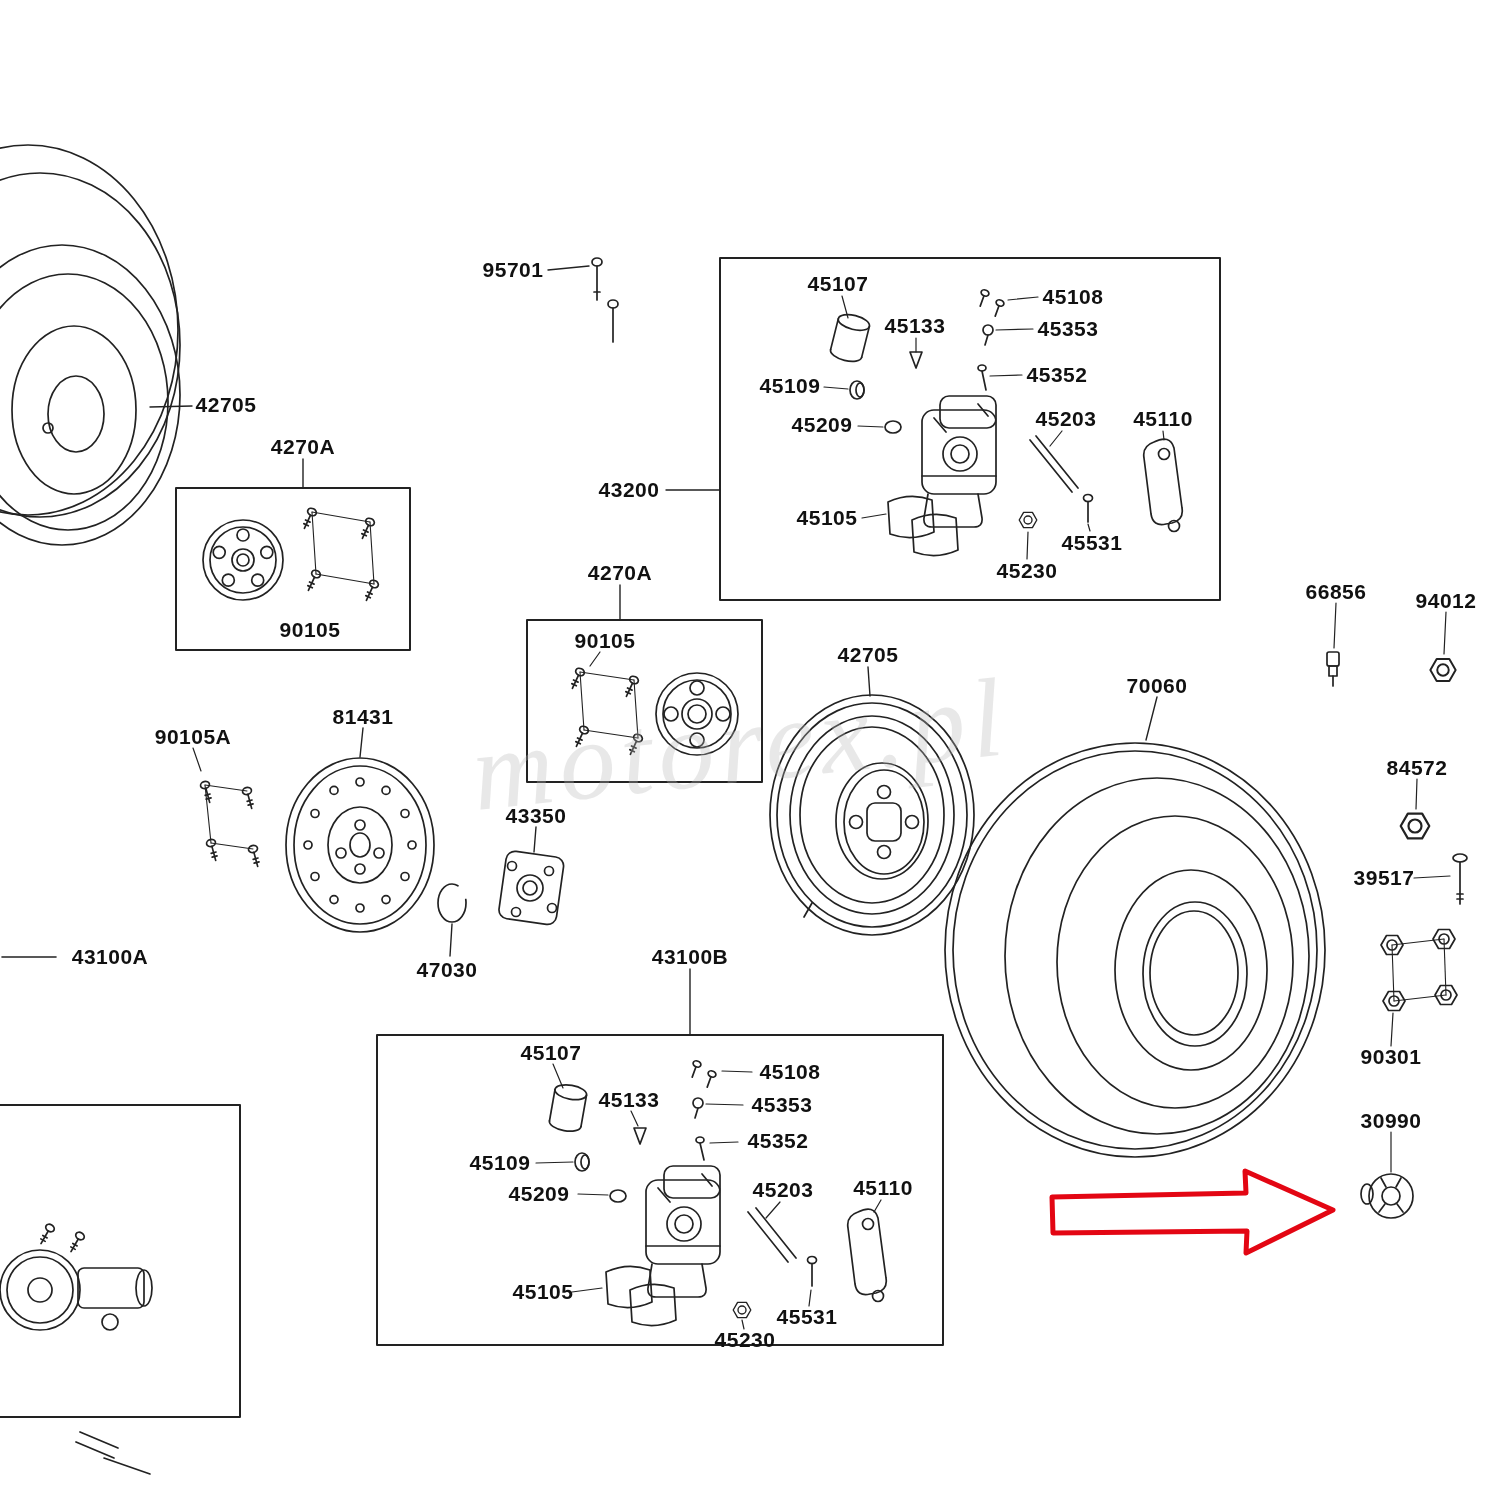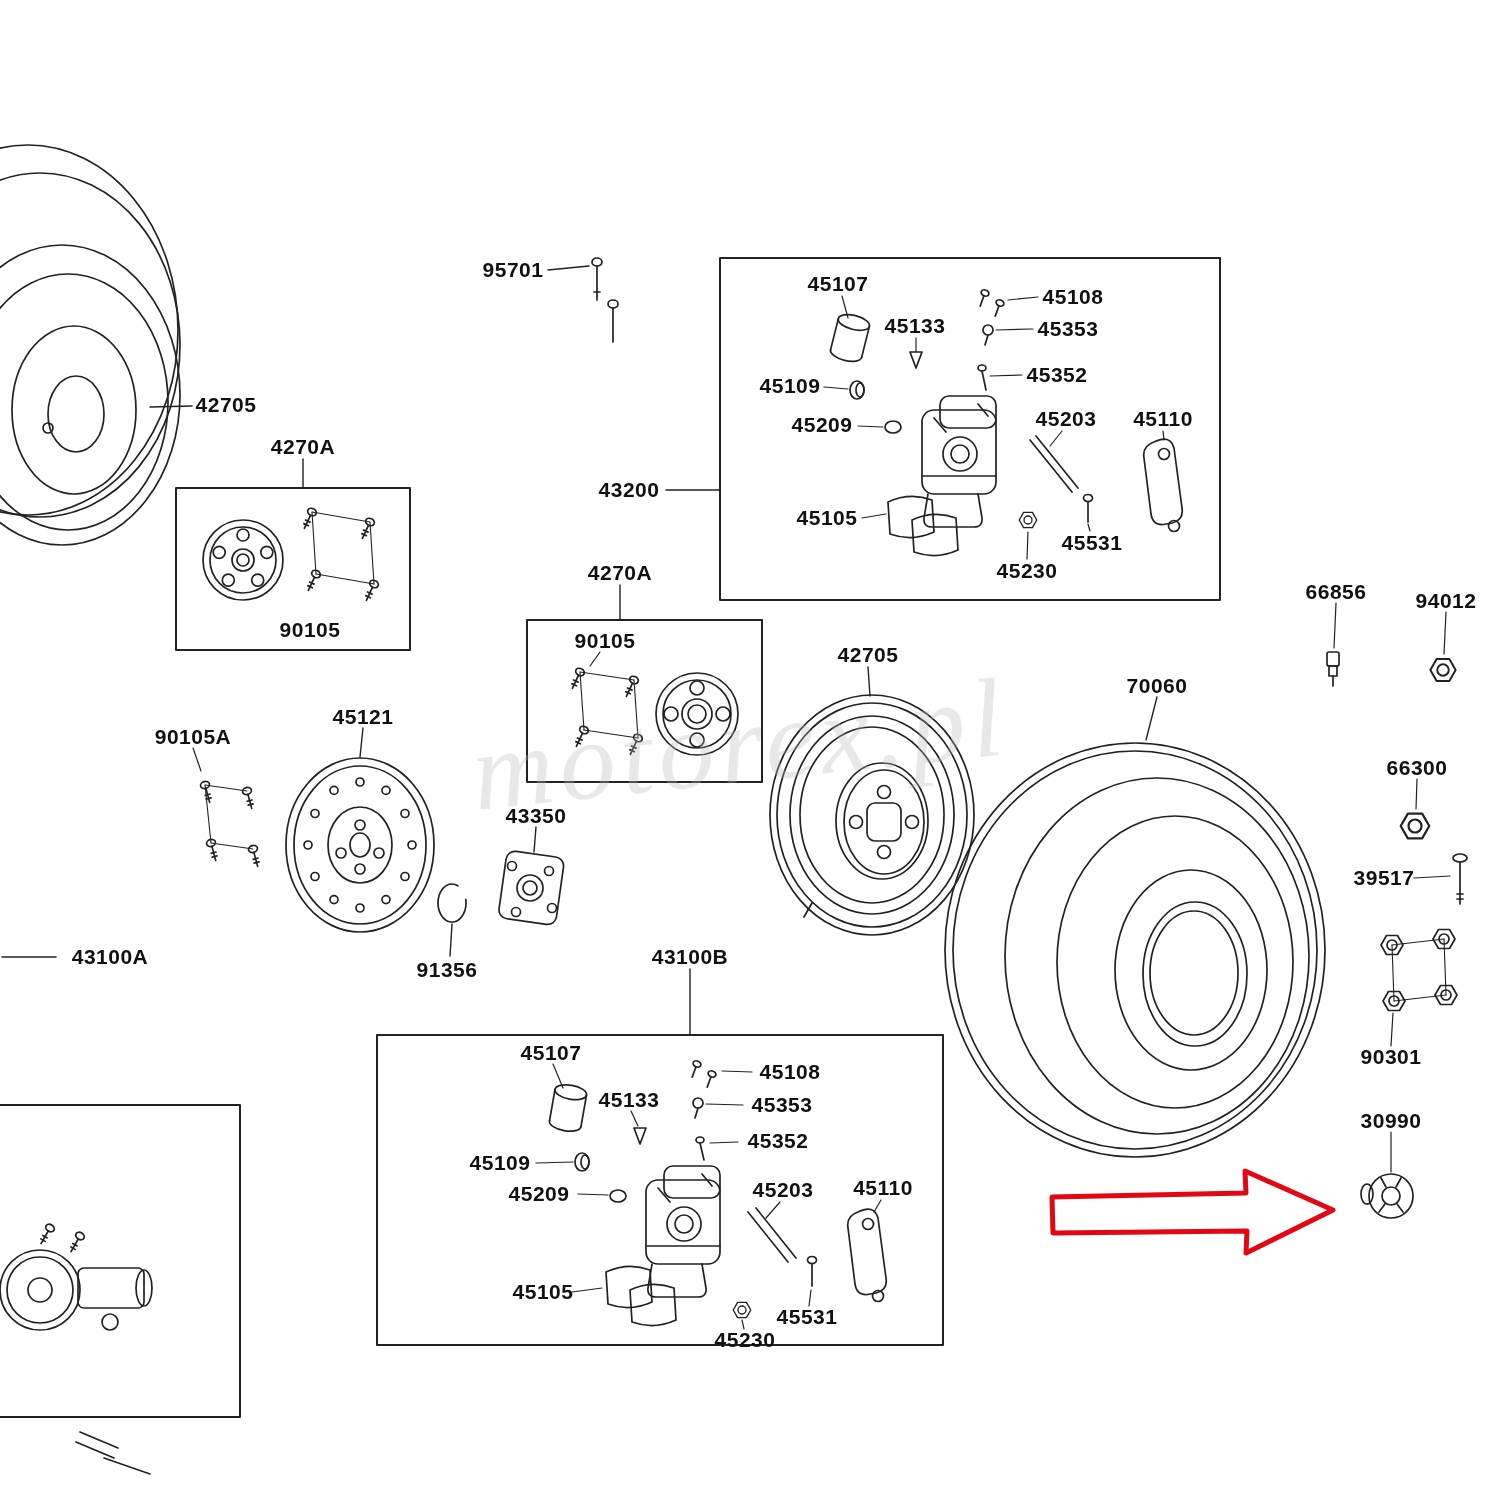--- a/index.html
+++ b/index.html
@@ -379,31 +379,31 @@
   <div class="lbl" style="left:1057px;top:375px">45352</div>
   <div class="lbl" style="left:822px;top:425px">45209</div>
   <div class="lbl" style="left:1066px;top:419px">45203</div>
   <div class="lbl" style="left:1163px;top:419px">45110</div>
   <div class="lbl" style="left:827px;top:518px">45105</div>
   <div class="lbl" style="left:1092px;top:543px">45531</div>
   <div class="lbl" style="left:1027px;top:571px">45230</div>
   <div class="lbl" style="left:620px;top:573px">4270A</div>
   <div class="lbl" style="left:605px;top:641px">90105</div>
   <div class="lbl" style="left:193px;top:737px">90105A</div>
-  <div class="lbl" style="left:363px;top:717px">45121</div>
+  <div class="lbl" style="left:363px;top:717px">81431</div>
   <div class="lbl" style="left:868px;top:655px">42705</div>
   <div class="lbl" style="left:1157px;top:686px">70060</div>
   <div class="lbl" style="left:1336px;top:592px">66856</div>
   <div class="lbl" style="left:1446px;top:601px">94012</div>
-  <div class="lbl" style="left:1417px;top:768px">66300</div>
+  <div class="lbl" style="left:1417px;top:768px">84572</div>
   <div class="lbl" style="left:1384px;top:878px">39517</div>
   <div class="lbl" style="left:1391px;top:1057px">90301</div>
   <div class="lbl" style="left:1391px;top:1121px">30990</div>
   <div class="lbl" style="left:536px;top:816px">43350</div>
-  <div class="lbl" style="left:447px;top:970px">91356</div>
+  <div class="lbl" style="left:447px;top:970px">47030</div>
   <div class="lbl" style="left:110px;top:957px">43100A</div>
   <div class="lbl" style="left:690px;top:957px">43100B</div>
   <div class="lbl" style="left:551px;top:1053px">45107</div>
   <div class="lbl" style="left:790px;top:1072px">45108</div>
   <div class="lbl" style="left:629px;top:1100px">45133</div>
   <div class="lbl" style="left:782px;top:1105px">45353</div>
   <div class="lbl" style="left:778px;top:1141px">45352</div>
   <div class="lbl" style="left:500px;top:1163px">45109</div>
   <div class="lbl" style="left:539px;top:1194px">45209</div>
   <div class="lbl" style="left:783px;top:1190px">45203</div>

